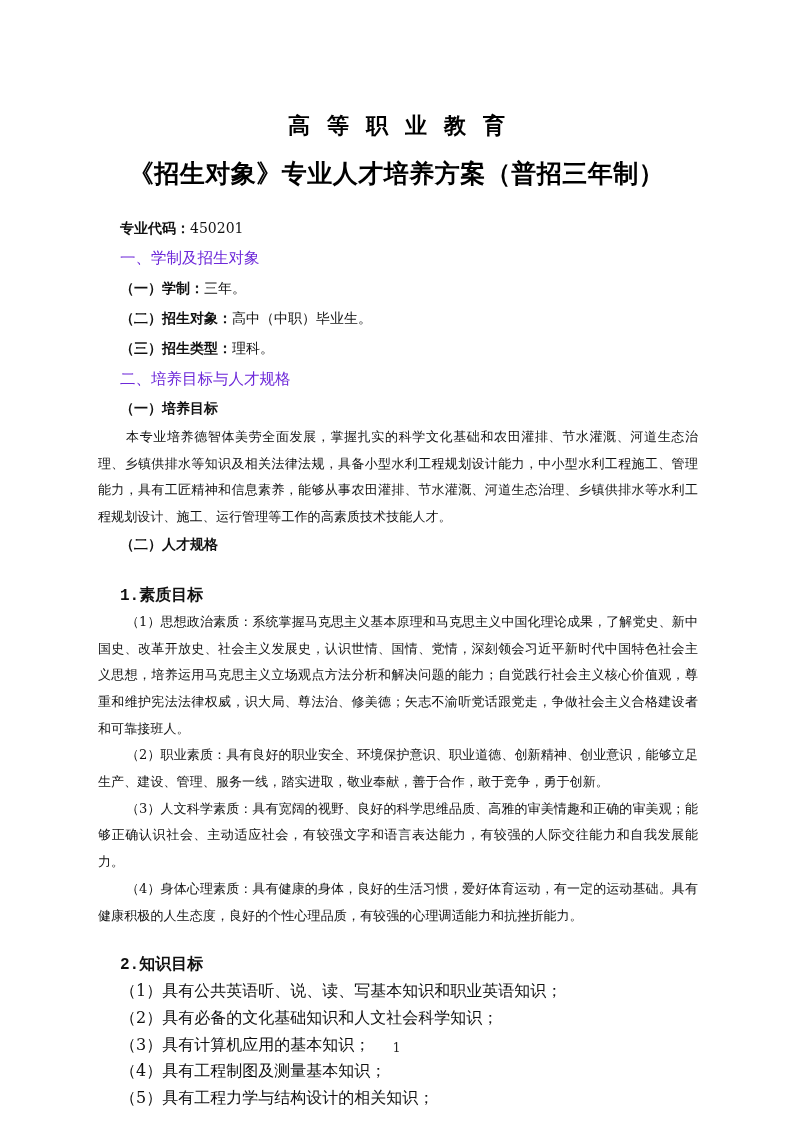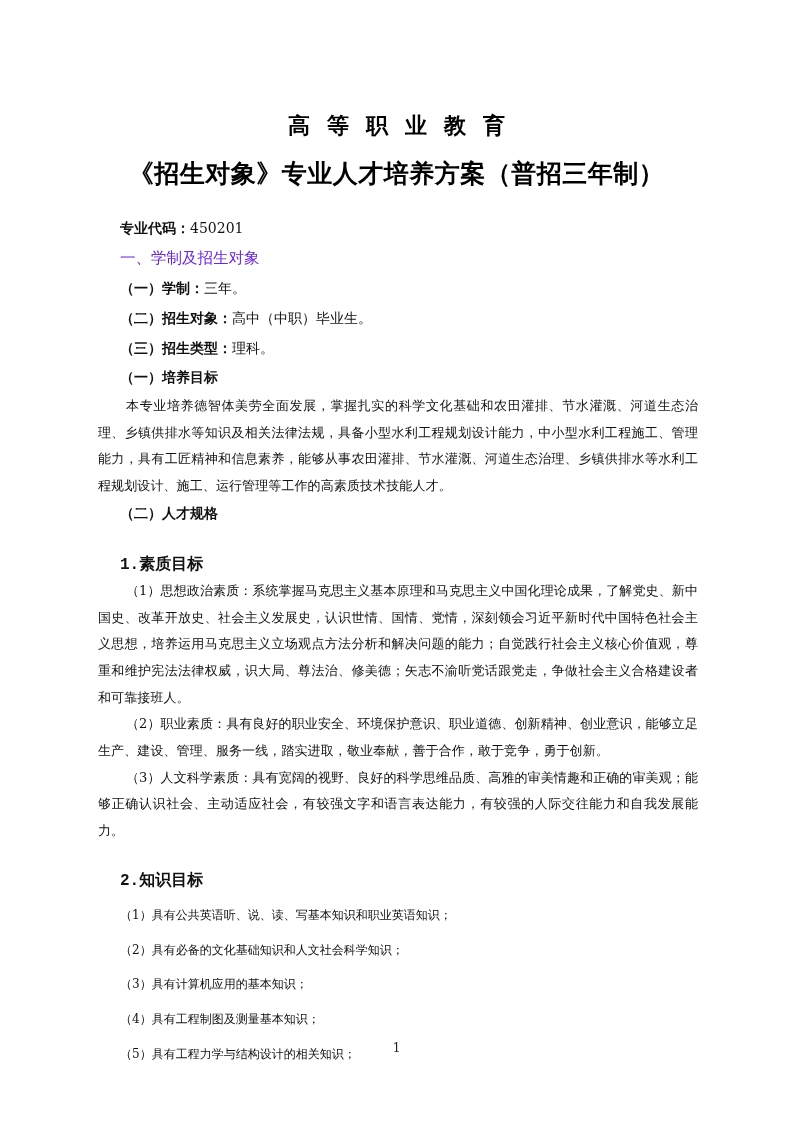--- a/index.html
+++ b/index.html
@@ -88,23 +88,22 @@
     margin: 0;
     text-align: justify;
     text-align-last: left;
     text-indent: 28px;
     font-size: 13px;
     line-height: 26.7px;
     letter-spacing: 0.1px;
   }
   .list-item {
     padding-left: 22px;
-    font-size: 12px;
+    font-size: 16px;
     line-height: 26.7px;
-    margin-top: 8px;
   }
   .page-number {
     position: absolute;
     left: 0;
     width: 793px;
     top: 1041px;
     text-align: center;
     font-size: 12px;
     line-height: 14px;
     color: #222;
@@ -129,30 +128,32 @@
     <div class="line h2">
       <span class="b">（一）学制：</span><span>三年。</span>
     </div>
     <div class="line h2">
       <span class="b">（二）招生对象：</span><span>高中（中职）毕业生。</span>
     </div>
     <div class="line h2">
       <span class="b">（三）招生类型：</span><span>理科。</span>
     </div>
 
+    <div class="line h1">二、培养目标与人才规格</div>
 
     <div class="line h2 b">（一）培养目标</div>
     <p class="para">本专业培养德智体美劳全面发展，掌握扎实的科学文化基础和农田灌排、节水灌溉、河道生态治理、乡镇供排水等知识及相关法律法规，具备小型水利工程规划设计能力，中小型水利工程施工、管理能力，具有工匠精神和信息素养，能够从事农田灌排、节水灌溉、河道生态治理、乡镇供排水等水利工程规划设计、施工、运行管理等工作的高素质技术技能人才。</p>
 
     <div class="line h2 b">（二）人才规格</div>
 
     <div class="line h3 b">1.素质目标</div>
     <p class="para">（1）思想政治素质：系统掌握马克思主义基本原理和马克思主义中国化理论成果，了解党史、新中国史、改革开放史、社会主义发展史，认识世情、国情、党情，深刻领会习近平新时代中国特色社会主义思想，培养运用马克思主义立场观点方法分析和解决问题的能力；自觉践行社会主义核心价值观，尊重和维护宪法法律权威，识大局、尊法治、修美德；矢志不渝听党话跟党走，争做社会主义合格建设者和可靠接班人。</p>
     <p class="para">（2）职业素质：具有良好的职业安全、环境保护意识、职业道德、创新精神、创业意识，能够立足生产、建设、管理、服务一线，踏实进取，敬业奉献，善于合作，敢于竞争，勇于创新。</p>
     <p class="para">（3）人文科学素质：具有宽阔的视野、良好的科学思维品质、高雅的审美情趣和正确的审美观；能够正确认识社会、主动适应社会，有较强文字和语言表达能力，有较强的人际交往能力和自我发展能力。</p>
+    <p class="para">（4）身体心理素质：具有健康的身体，良好的生活习惯，爱好体育运动，有一定的运动基础。具有健康积极的人生态度，良好的个性心理品质，有较强的心理调适能力和抗挫折能力。</p>
 
     <div class="line h3 b">2.知识目标</div>
     <div class="line list-item">（1）具有公共英语听、说、读、写基本知识和职业英语知识；</div>
     <div class="line list-item">（2）具有必备的文化基础知识和人文社会科学知识；</div>
     <div class="line list-item">（3）具有计算机应用的基本知识；</div>
     <div class="line list-item">（4）具有工程制图及测量基本知识；</div>
     <div class="line list-item">（5）具有工程力学与结构设计的相关知识；</div>
   </div>
 
   <div class="page-number">1</div>

